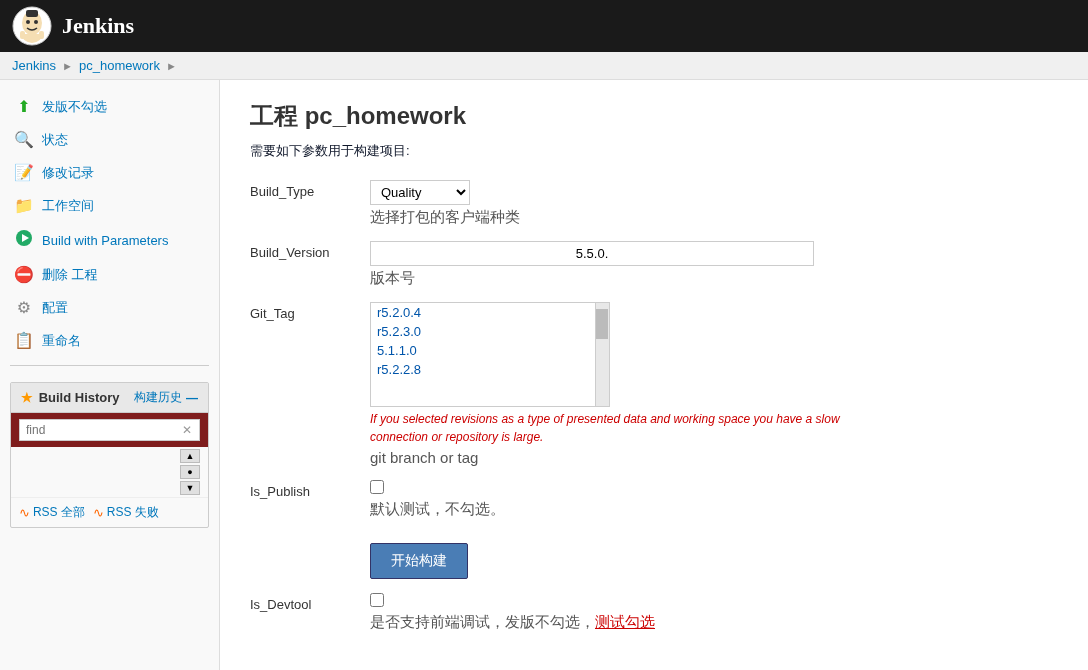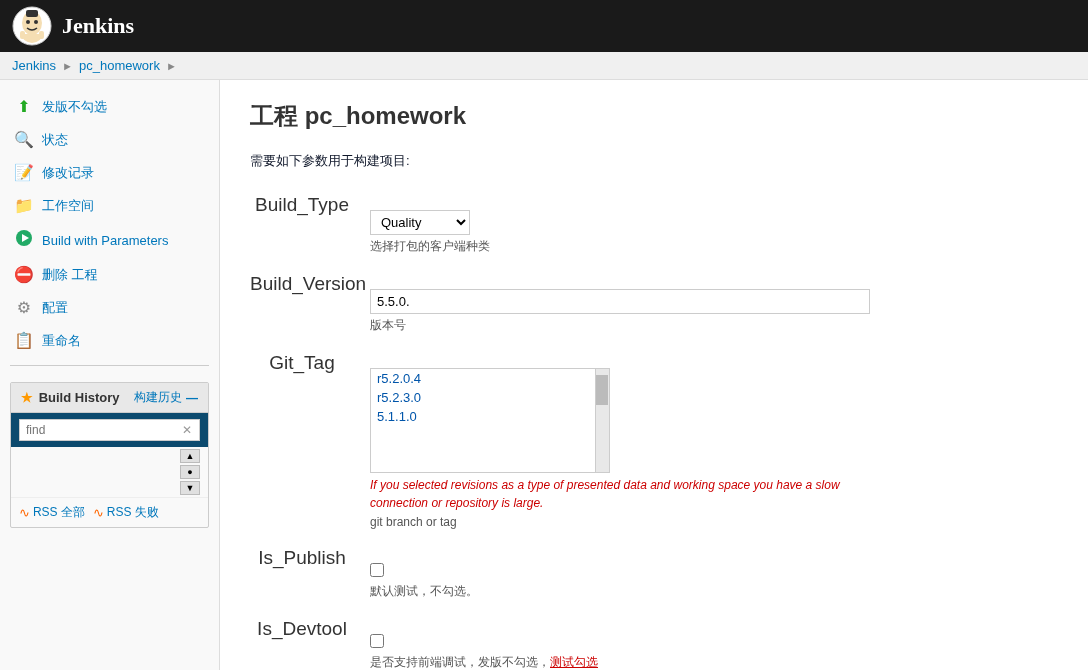--- a/index.html
+++ b/index.html
@@ -103,21 +103,21 @@
       color: #0077bb;
       font-size: 12px;
       display: flex;
       align-items: center;
       gap: 4px;
       cursor: pointer;
       text-decoration: none;
     }
     .search-area {
       padding: 6px 8px;
-      background: #0c4a6e;
+      background: #7f1d1d;
       display: flex;
       align-items: center;
     }
     .search-input {
       width: 100%;
       border: 1px solid #ccc;
       padding: 3px 6px;
       font-size: 12px;
       outline: none;
     }
@@ -163,48 +163,47 @@
     }
 
     
     .main-content {
       flex: 1;
       padding: 20px 30px;
     }
     .page-title {
       font-size: 24px;
       font-weight: bold;
-      margin-bottom: 20px;
+      margin-bottom: 10px;
       color: #333;
     }
     .page-subtitle {
       font-size: 13px;
       color: #0f172a;
       margin-bottom: 20px;
     }
     .form-row {
       display: flex;
       align-items: flex-start;
       margin-bottom: 14px;
     }
     .form-label {
       width: 120px;
       min-width: 120px;
       padding-top: 4px;
-      font-size: 19px;
+      font-size: 13px;
       color: #333;
-      text-align: center;
+      text-align: left;
       padding-right: 16px;
     }
     .form-control-area {
       flex: 1;
-      margin-top: 20px;
     }
     .form-hint {
-      font-size: 12px;
+      font-size: 15px;
       color: #555;
       margin-top: 3px;
     }
     .form-hint-red {
       font-size: 12px;
       color: #cc0000;
       margin-top: 3px;
       max-width: 520px;
       line-height: 1.5;
       font-style: italic;
@@ -218,22 +217,23 @@
       background: #fff;
       cursor: pointer;
       min-width: 100px;
     }
 
     
     .text-input {
       border: 1px solid #ccc;
       padding: 4px 6px;
       font-size: 13px;
-      width: 500px;
+      width: 444px;
       outline: none;
+      text-align: center;
     }
 
     
     .listbox {
       border: 1px solid #ccc;
       width: 240px;
       height: 105px;
       overflow-y: scroll;
       font-size: 13px;
       display: flex;
@@ -422,48 +422,49 @@
     </div>
 
     <div class="form-row">
       <div class="form-label">Git_Tag</div>
       <div class="form-control-area">
         <div class="listbox">
           <div class="listbox-content">
             <div class="listbox-item">r5.2.0.4</div>
             <div class="listbox-item">r5.2.3.0</div>
             <div class="listbox-item">5.1.1.0</div>
+            <div class="listbox-item">r5.2.2.8</div>
           </div>
           <div class="listbox-scrollbar">
             <div class="listbox-thumb"></div>
           </div>
         </div>
         <div class="form-hint-red">If you selected revisions as a type of presented data and working space you have a slow connection or repository is large.</div>
         <div class="form-hint">git branch or tag</div>
       </div>
     </div>
 
     <div class="form-row">
       <div class="form-label">Is_Publish</div>
       <div class="form-control-area">
         <input class="checkbox-input" type="checkbox" style="">
         <div class="form-hint">默认测试，不勾选。</div>
       </div>
     </div>
 
     <div class="form-row">
+      <div class="form-label"></div>
+      <div class="form-control-area">
+        <button class="submit-btn">开始构建</button>
+      </div>
+    </div>
+
+    <div class="form-row">
       <div class="form-label">Is_Devtool</div>
       <div class="form-control-area">
         <input class="checkbox-input" type="checkbox" style="">
         <div class="form-hint">
           <span>是否支持前端调试，发版不勾选，</span><a href="#" style="color:#cc0000;"><span>测试勾选</span></a>
         </div>
       </div>
     </div>
-
-    <div class="form-row">
-      <div class="form-label"></div>
-      <div class="form-control-area">
-        <button class="submit-btn">开始构建</button>
-      </div>
-    </div>
   </div>
 </div>
 
 </body></html>

